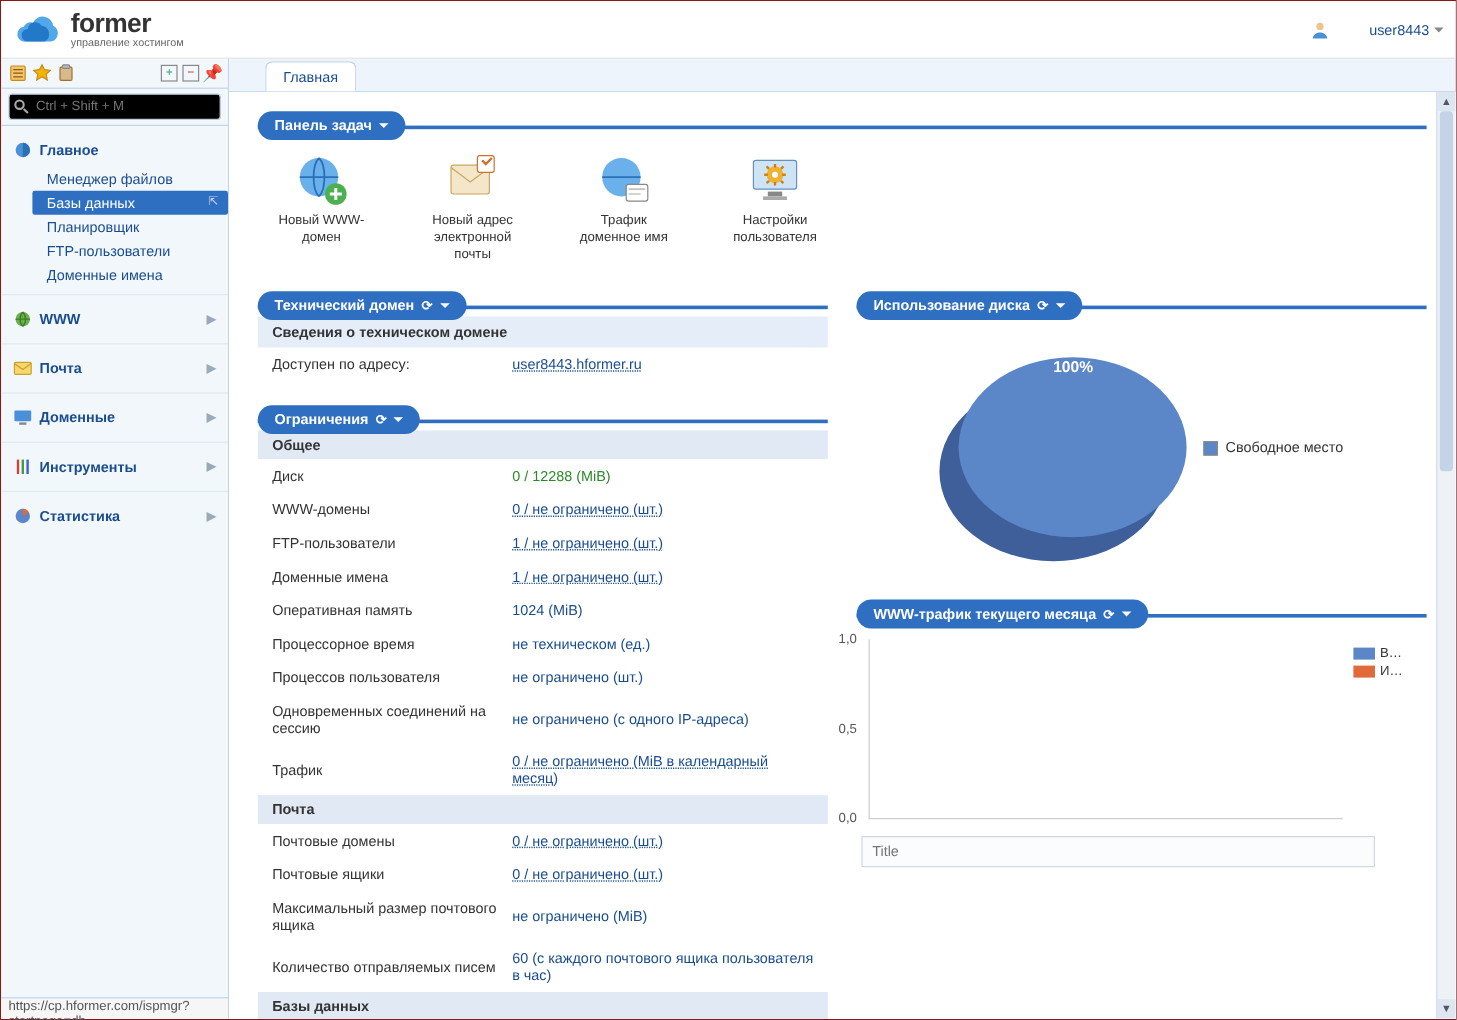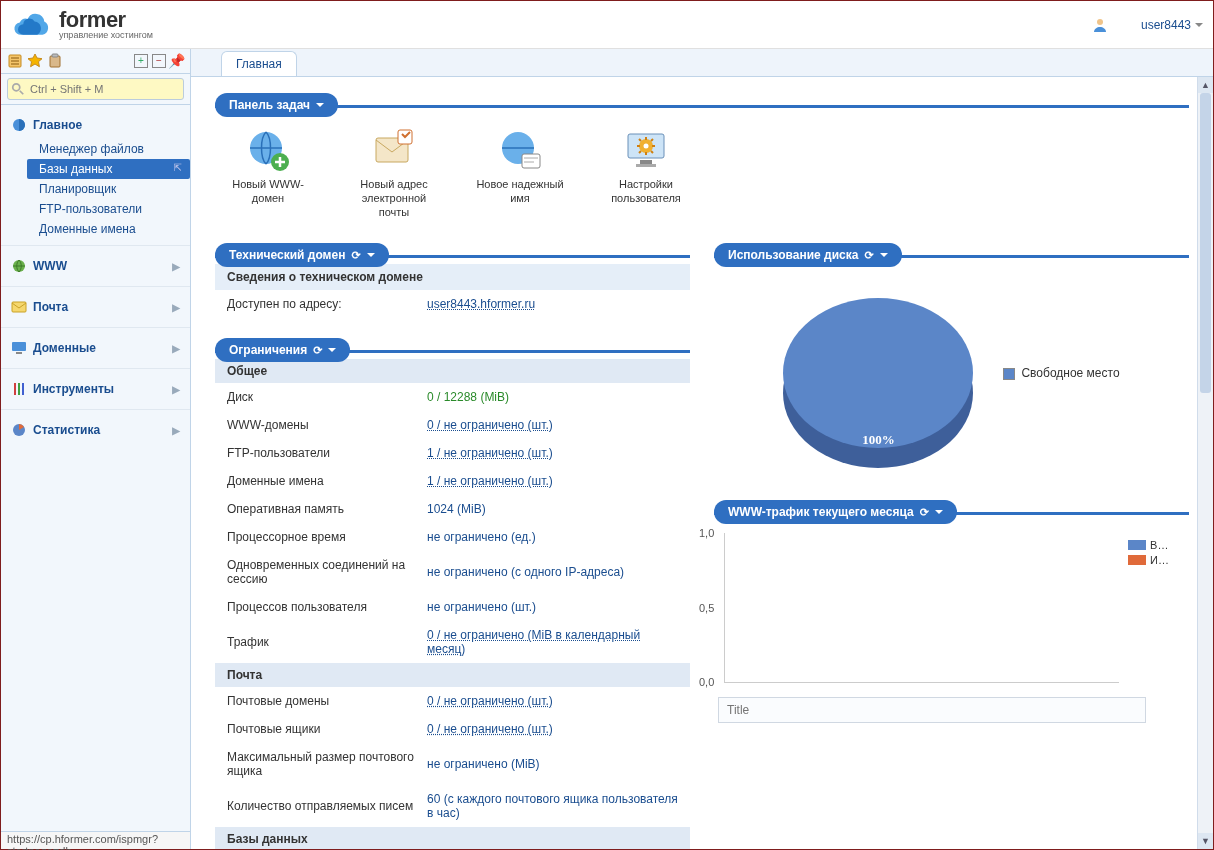--- a/index.html
+++ b/index.html
@@ -18,21 +18,21 @@
 .caret { width: 0; height: 0; border-left: 4px solid transparent; border-right: 4px solid transparent; border-top: 4px solid #888; }
 .body { flex: 1; display: flex; min-height: 0; }
 .sidebar { width: 190px; background: #f2f7fc; border-right: 1px solid #c0d4e8; display: flex; flex-direction: column; }
 .sidebar-toolbar { display: flex; gap: 4px; padding: 4px 6px; border-bottom: 1px solid #c0d4e8; align-items: center; }
 .tb-icon { width: 16px; height: 16px; cursor: pointer; display: inline-flex; align-items: center; justify-content: center; }
 .tb-sep { flex: 1; }
 .tb-sm { width: 14px; height: 14px; border: 1px solid #888; display: inline-flex; align-items: center; justify-content: center; font-size: 10px; line-height: 1; cursor: pointer; color: #3a6; }
 .tb-sm.minus { color: #a33; }
 .tb-sm.pin { border: none; font-size: 14px; color: #888; }
 .search-row { padding: 4px 6px; border-bottom: 1px solid #c0d4e8; }
-.search-input { width: 100%; height: 22px; border: 1px solid #bcd; border-radius: 3px; padding: 0 6px 0 22px; font-size: 11px; color: #888; background: #fef9c3; }
+.search-input { width: 100%; height: 22px; border: 1px solid #bcd; border-radius: 3px; padding: 0 6px 0 22px; font-size: 11px; color: #888; background: #000000; }
 .search-wrap { position: relative; }
 .search-glass { position: absolute; left: 4px; top: 4px; width: 14px; height: 14px; color: #aaa; }
 .nav { flex: 1; overflow-y: auto; padding-bottom: 8px; }
 .nav-section { padding: 6px 0; }
 .nav-head { display: flex; align-items: center; gap: 6px; padding: 6px 10px; font-weight: bold; color: #1a4d8f; cursor: pointer; }
 .nav-head .arrow { margin-left: auto; color: #9ab; font-size: 10px; }
 .nav-head-icon { width: 16px; height: 16px; display: inline-flex; align-items: center; justify-content: center; }
 .nav-items { padding-left: 26px; }
 .nav-item { display: flex; align-items: flex-start; padding: 3px 8px 3px 12px; color: #1a4d8f; cursor: pointer; font-size: 12px; border-radius: 2px; }
 .nav-item.selected { background: #2f6fc1; color: #fff; }
@@ -57,21 +57,21 @@
 .subhead-bar { background: #e5eef8; padding: 6px 12px; font-weight: bold; color: #333; font-size: 12px; }
 .kv-row { display: flex; padding: 7px 12px; font-size: 12px; align-items: center; }
 .kv-row .k { width: 200px; color: #333; }
 .kv-row .v { flex: 1; color: #1a4d8f; }
 .kv-row .v a { color: #1a4d8f; text-decoration: underline dotted; }
 .kv-row .v.green { color: #2a8a2a; }
 .group-hd { background: #e0e9f4; padding: 5px 12px; font-weight: bold; font-size: 12px; color: #333; }
 .pie-wrap { display: flex; align-items: center; justify-content: center; gap: 30px; padding: 24px 0 12px 0; }
 .pie { position: relative; width: 190px; height: 170px; }
 .pie-shadow { position: absolute; left: 0; top: 30px; width: 190px; height: 150px; background: #3e5f9a; border-radius: 50%/50%; }
-.pie-top { position: absolute; left: 0; top: 10px; width: 190px; height: 150px; background: #5b86c8; border-radius: 50%/50%; display: flex; align-items: flex-end; justify-content: center; color: #fff; font-weight: bold; font-size: 13px; font-family: Liberation Serif, serif; }
+.pie-top { position: absolute; left: 16px; top: 10px; width: 190px; height: 150px; background: #5b86c8; border-radius: 50%/50%; display: flex; align-items: flex-start; justify-content: center; color: #fff; font-weight: bold; font-size: 13px; }
 .legend { display: flex; align-items: flex-start; gap: 6px; font-size: 12px; color: #333; }
 .legend-sw { width: 12px; height: 12px; border: 1px solid #888; background: #5b86c8; margin-top: 2px; }
 .chart-area { position: relative; height: 150px; margin: 18px 10px 0 10px; border-left: 1px solid #ccc; border-bottom: 1px solid #ccc; }
 .chart-tick { position: absolute; left: -26px; font-size: 11px; color: #555; transform: translateY(-50%); }
 .chart-legend { position: absolute; right: -50px; top: 6px; font-size: 11px; }
 .chart-legend .row { display: flex; align-items: center; gap: 4px; margin-bottom: 3px; }
 .sw { width: 18px; height: 10px; }
 .sw.blue { background: #5b86c8; }
 .sw.orange { background: #e06a3a; }
 .traffic-title-input { margin: 14px 0 0 4px; width: 90%; border: 1px solid #d0d8e2; padding: 5px 8px; color: #888; font-size: 12px; background: #fafcfe; }
@@ -270,21 +270,21 @@
                   </svg>
                 <div class="task-label">Новый адрес электронной почты</div>
               </div>
               <div class="task">
                 <svg class="task-icn" viewBox="0 0 48 48">
                     <circle cx="22" cy="22" r="16" fill="#6ab0ea"></circle>
                     <path d="M6 22h32" stroke="#2a70b9" stroke-width="1.5"></path>
                     <rect x="26" y="28" width="18" height="14" rx="2" fill="#fff" stroke="#888"></rect>
                     <path d="M28 32h14M28 36h10" stroke="#aaa"></path>
                   </svg>
-                <div class="task-label">Новое надежный имя</div>
+                <div class="task-label">Трафик доменное имя</div>
               </div>
               <div class="task">
                 <svg class="task-icn" viewBox="0 0 48 48">
                     <rect x="6" y="8" width="36" height="24" rx="2" fill="#cde4f7" stroke="#6a90b8"></rect>
                     <rect x="18" y="34" width="12" height="4" fill="#888"></rect>
                     <rect x="14" y="38" width="20" height="3" fill="#aaa"></rect>
                     <circle cx="24" cy="20" r="7" fill="#f0b030"></circle>
                     <circle cx="24" cy="20" r="2.5" fill="#fff"></circle>
                     <g stroke="#d08010" stroke-width="2">
                       <path d="M24 11v3M24 26v3M15 20h3M30 20h3M17 13l2 2M29 25l2 2M29 15l2-2M17 27l2-2"></path>
@@ -335,29 +335,29 @@
               <div class="kv-row">
                   <div class="k">Доменные имена</div>
                   <div class="v"><a href="#">1 / не ограничено (шт.)</a></div>
                 </div>
               <div class="kv-row">
                   <div class="k">Оперативная память</div>
                   <div class="v">1024 (MiB)</div>
                 </div>
               <div class="kv-row">
                   <div class="k">Процессорное время</div>
-                  <div class="v">не ограничено (ед.)</div>
+                  <div class="v">не техническом (ед.)</div>
+                </div>
+              <div class="kv-row">
+                  <div class="k">Процессов пользователя</div>
+                  <div class="v">не ограничено (шт.)</div>
                 </div>
               <div class="kv-row">
                   <div class="k">Одновременных соединений на сессию</div>
                   <div class="v">не ограничено (с одного IP-адреса)</div>
-                </div>
-              <div class="kv-row">
-                  <div class="k">Процессов пользователя</div>
-                  <div class="v">не ограничено (шт.)</div>
                 </div>
               <div class="kv-row">
                   <div class="k">Трафик</div>
                   <div class="v"><a href="#">0 / не ограничено (MiB в календарный месяц)</a></div>
                 </div>
 
               <div class="group-hd">Почта</div>
               <div class="kv-row">
                   <div class="k">Почтовые домены</div>
                   <div class="v"><a href="#">0 / не ограничено (шт.)</a></div>

